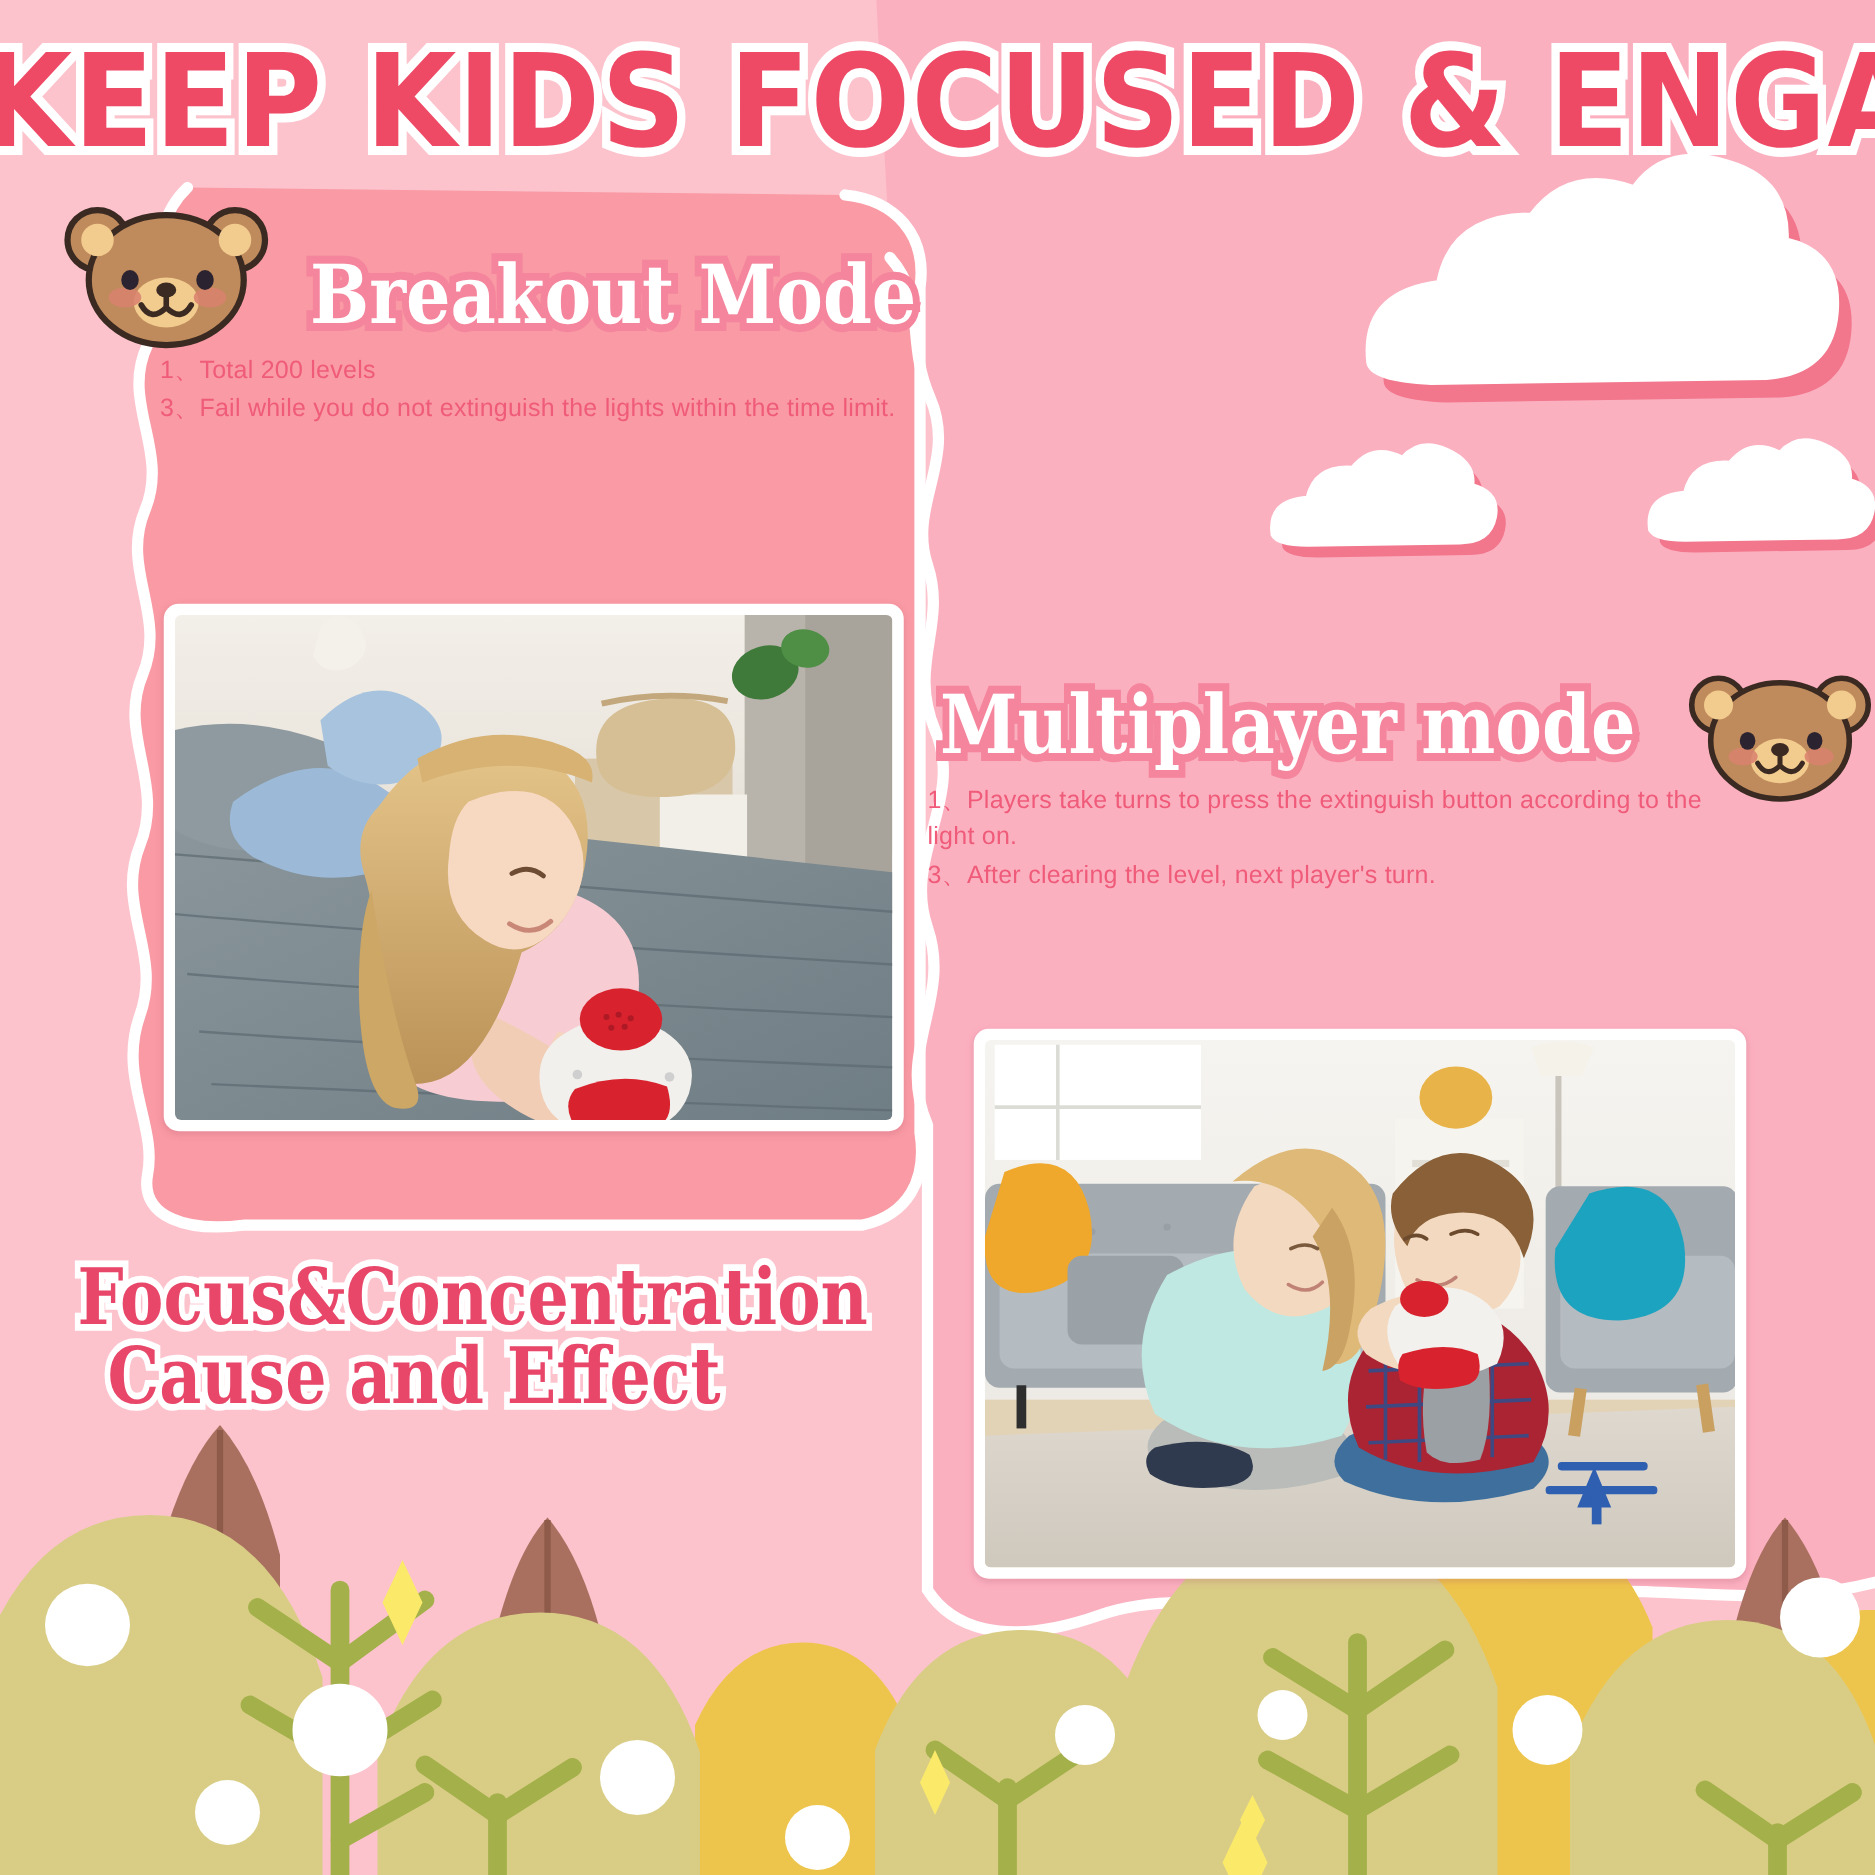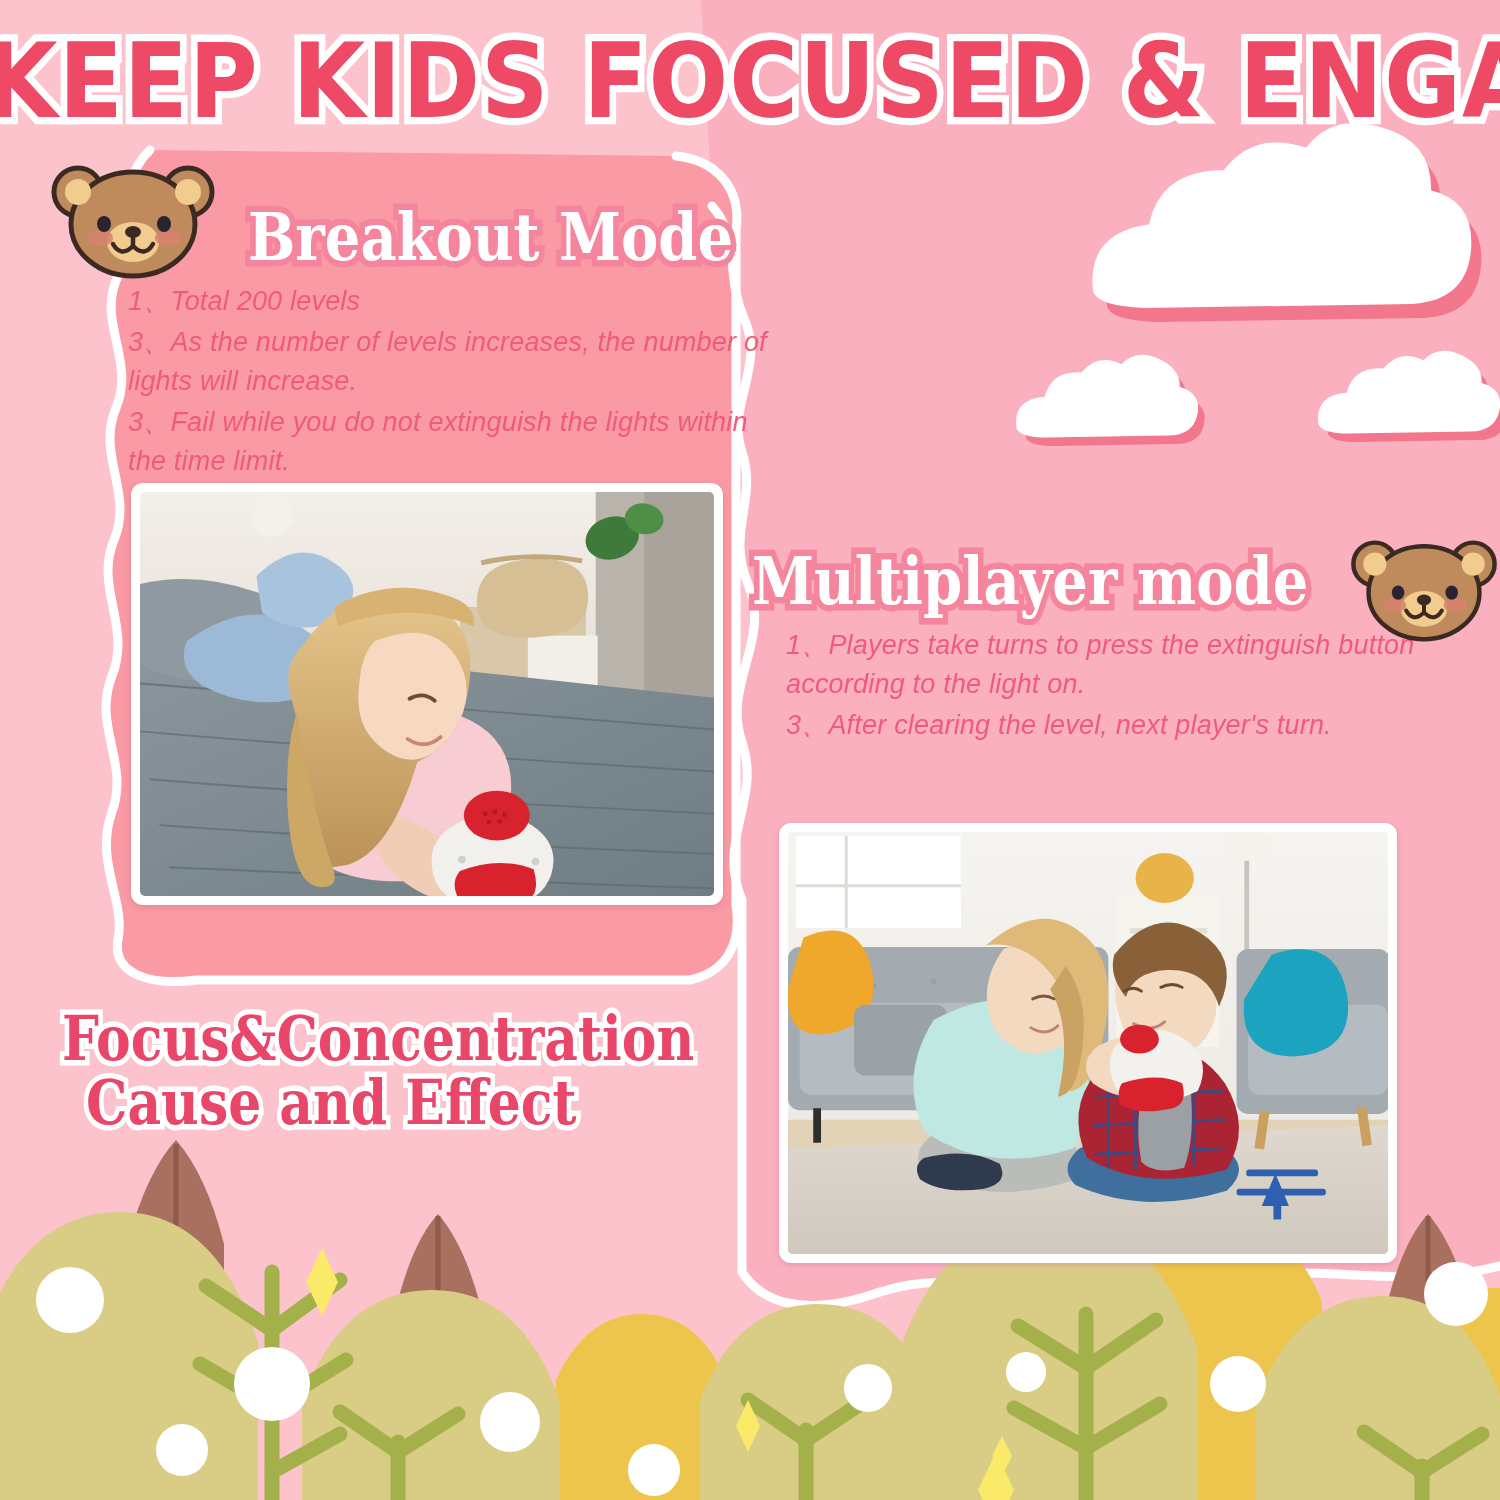--- a/index.html
+++ b/index.html
@@ -70,28 +70,27 @@
     transform:scaleY(1.2);
     transform-origin:left top;
     text-align:left;
   }
   #head-focus .l2{display:block;padding-left:24px;}
 
   
   .body-list{
     position:absolute;z-index:8;
     color:#ef5b79;
-    font-size:27px;
+    font-size:20px;
     line-height:1.44;
     font-family:"Liberation Sans","DejaVu Sans",sans-serif;
     letter-spacing:.2px;
-    font-style:italic;
   }
   #list-breakout{left:128px;top:282px;width:650px;}
-  #list-multi{left:786px;top:626px;width:650px;}
+  #list-multi{left:742px;top:626px;width:650px;}
   .body-list .li{margin:0 0 2px 0;}
 
   
   .photo{
     position:absolute;z-index:7;
     background:#ffffff;
     border-radius:12px;
     box-shadow:0 2px 6px rgba(180,90,110,.28);
     overflow:hidden;
   }
@@ -185,21 +184,20 @@
       <path fill="#ffffff" stroke="#ffffff" stroke-width="3" d="M1320,424 q-4,-28 28,-30 q6,-26 36,-24 q16,-20 40,-8 q14,-16 36,-6 q22,10 20,28 q22,6 18,26 q-4,20 -28,20 l-122,2 q-24,0 -28,-8 z"></path>
     </g>
   </svg>
 
   <div class="title">KEEP KIDS FOCUSED &amp; ENGAGED</div>
 
   <div class="sec-head" id="head-breakout">Breakout Mode</div>
 
   <div class="body-list" id="list-breakout">
     <div class="li">1、Total 200 levels</div>
-    <div class="li">3、As the number of levels increases, the number of lights will increase.</div>
     <div class="li">3、Fail while you do not extinguish the lights within the time limit.</div>
   </div>
 
   <div class="sec-head" id="head-multi">Multiplayer mode</div>
 
   <div class="body-list" id="list-multi">
     <div class="li">1、Players take turns to press the extinguish button according to the light on.</div>
     <div class="li">3、After clearing the level, next player's turn.</div>
   </div>
 

